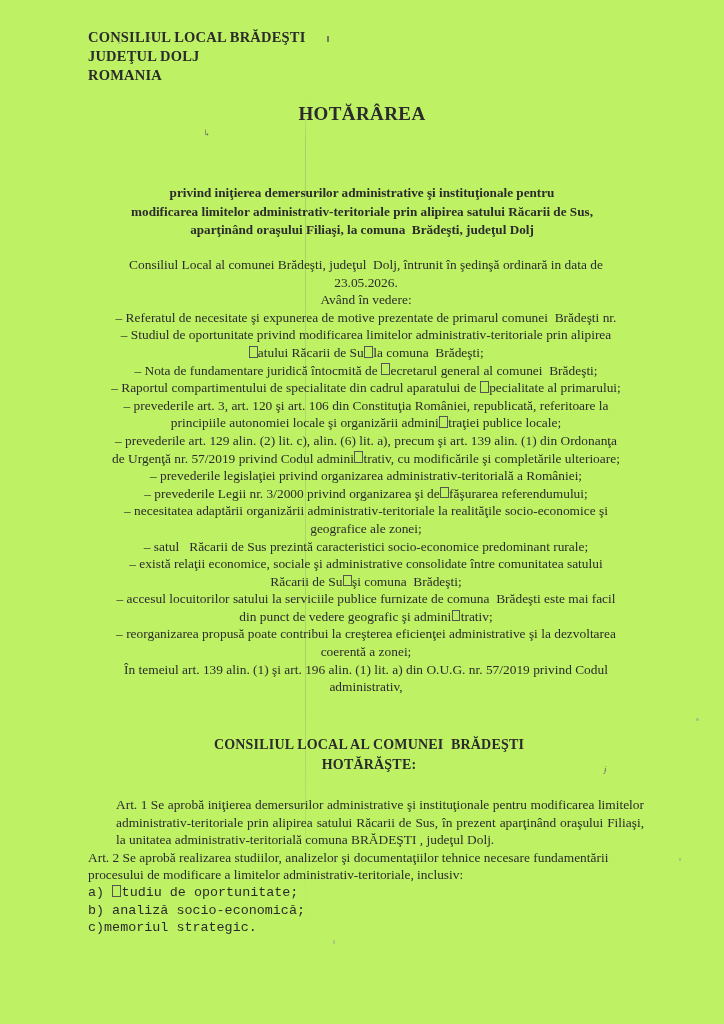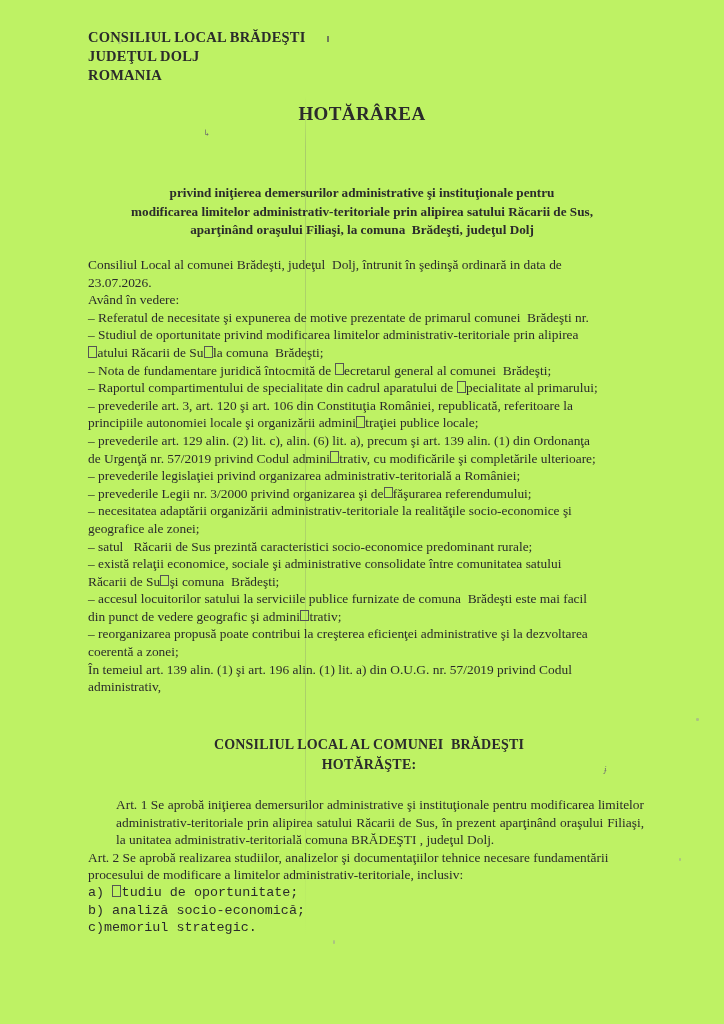--- a/index.html
+++ b/index.html
@@ -97,20 +97,21 @@
   }
 
   
   .body-block {
     position: absolute;
     left: 88px;
     top: 256px;
     width: 556px;
     font-size: 13.4px;
     line-height: 17.6px;
+    text-align: center;
   }
   .body-block .ln { white-space: pre-wrap; }
 
   
   .resolve-heading {
     position: absolute;
     left: 0;
     top: 735px;
     width: 724px;
     text-align: center;
@@ -182,21 +183,21 @@
   <div class="title-tick">↳</div>
 
   <div class="doc-subtitle">
     <div>privind iniţierea demersurilor administrative şi instituţionale pentru</div>
     <div>modificarea limitelor administrativ-teritoriale prin alipirea satului Răcarii de Sus,</div>
     <div>aparţinând oraşului Filiaşi, la comuna  Brădeşti, judeţul Dolj</div>
   </div>
 
   <div class="body-block" id="preamble">
       <div class="ln">Consiliul Local al comunei Brădeşti, judeţul  Dolj, întrunit în şedinşă ordinară in data de</div>
-      <div class="ln">23.07.2026.</div>
+      <div class="ln">23.05.2026.</div>
       <div class="ln">Având în vedere:</div>
       <div class="ln">– Referatul de necesitate şi expunerea de motive prezentate de primarul comunei  Brădeşti nr.</div>
       <div class="ln">– Studiul de oportunitate privind modificarea limitelor administrativ-teritoriale prin alipirea</div>
       <div class="ln"><span class="missing-glyph"></span>atului Răcarii de Su<span class="missing-glyph"></span>la comuna  Brădeşti;</div>
       <div class="ln">– Nota de fundamentare juridică întocmită de <span class="missing-glyph"></span>ecretarul general al comunei  Brădeşti;</div>
       <div class="ln">– Raportul compartimentului de specialitate din cadrul aparatului de <span class="missing-glyph"></span>pecialitate al primarului;</div>
       <div class="ln">– prevederile art. 3, art. 120 şi art. 106 din Constituţia României, republicată, referitoare la</div>
       <div class="ln">principiile autonomiei locale şi organizării admini<span class="missing-glyph"></span>traţiei publice locale;</div>
       <div class="ln">– prevederile art. 129 alin. (2) lit. c), alin. (6) lit. a), precum şi art. 139 alin. (1) din Ordonanţa</div>
       <div class="ln">de Urgenţă nr. 57/2019 privind Codul admini<span class="missing-glyph"></span>trativ, cu modificările şi completările ulterioare;</div>

